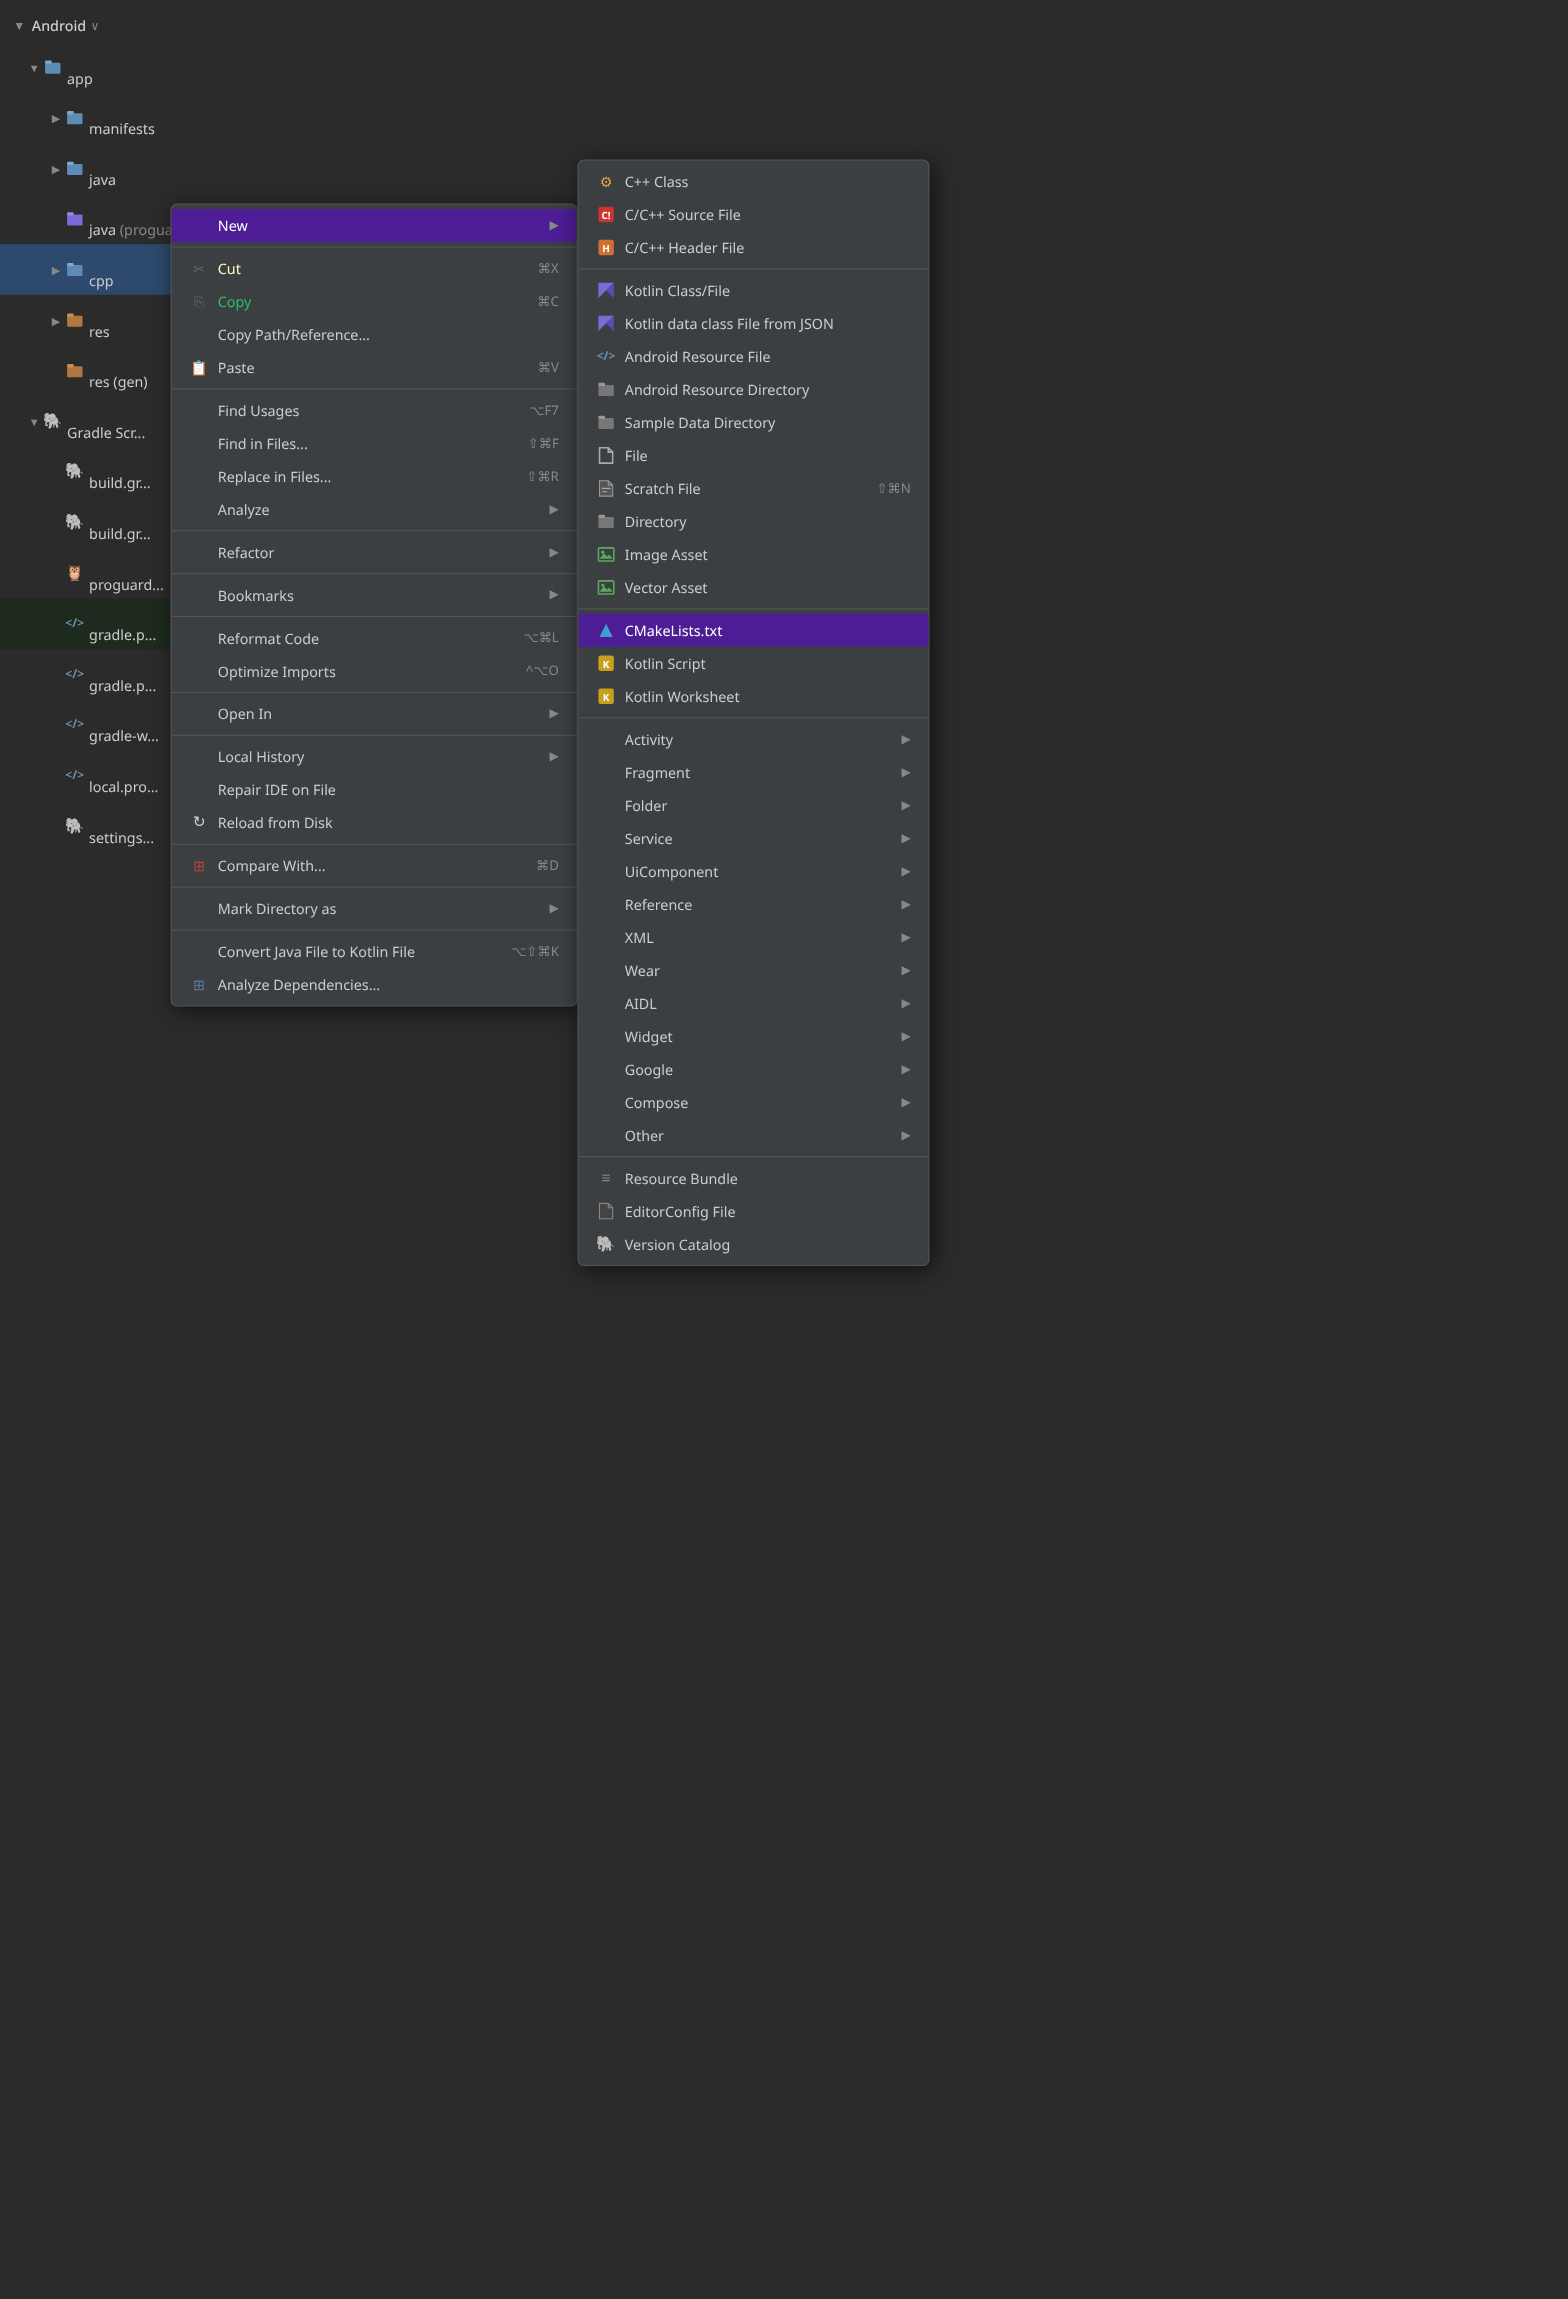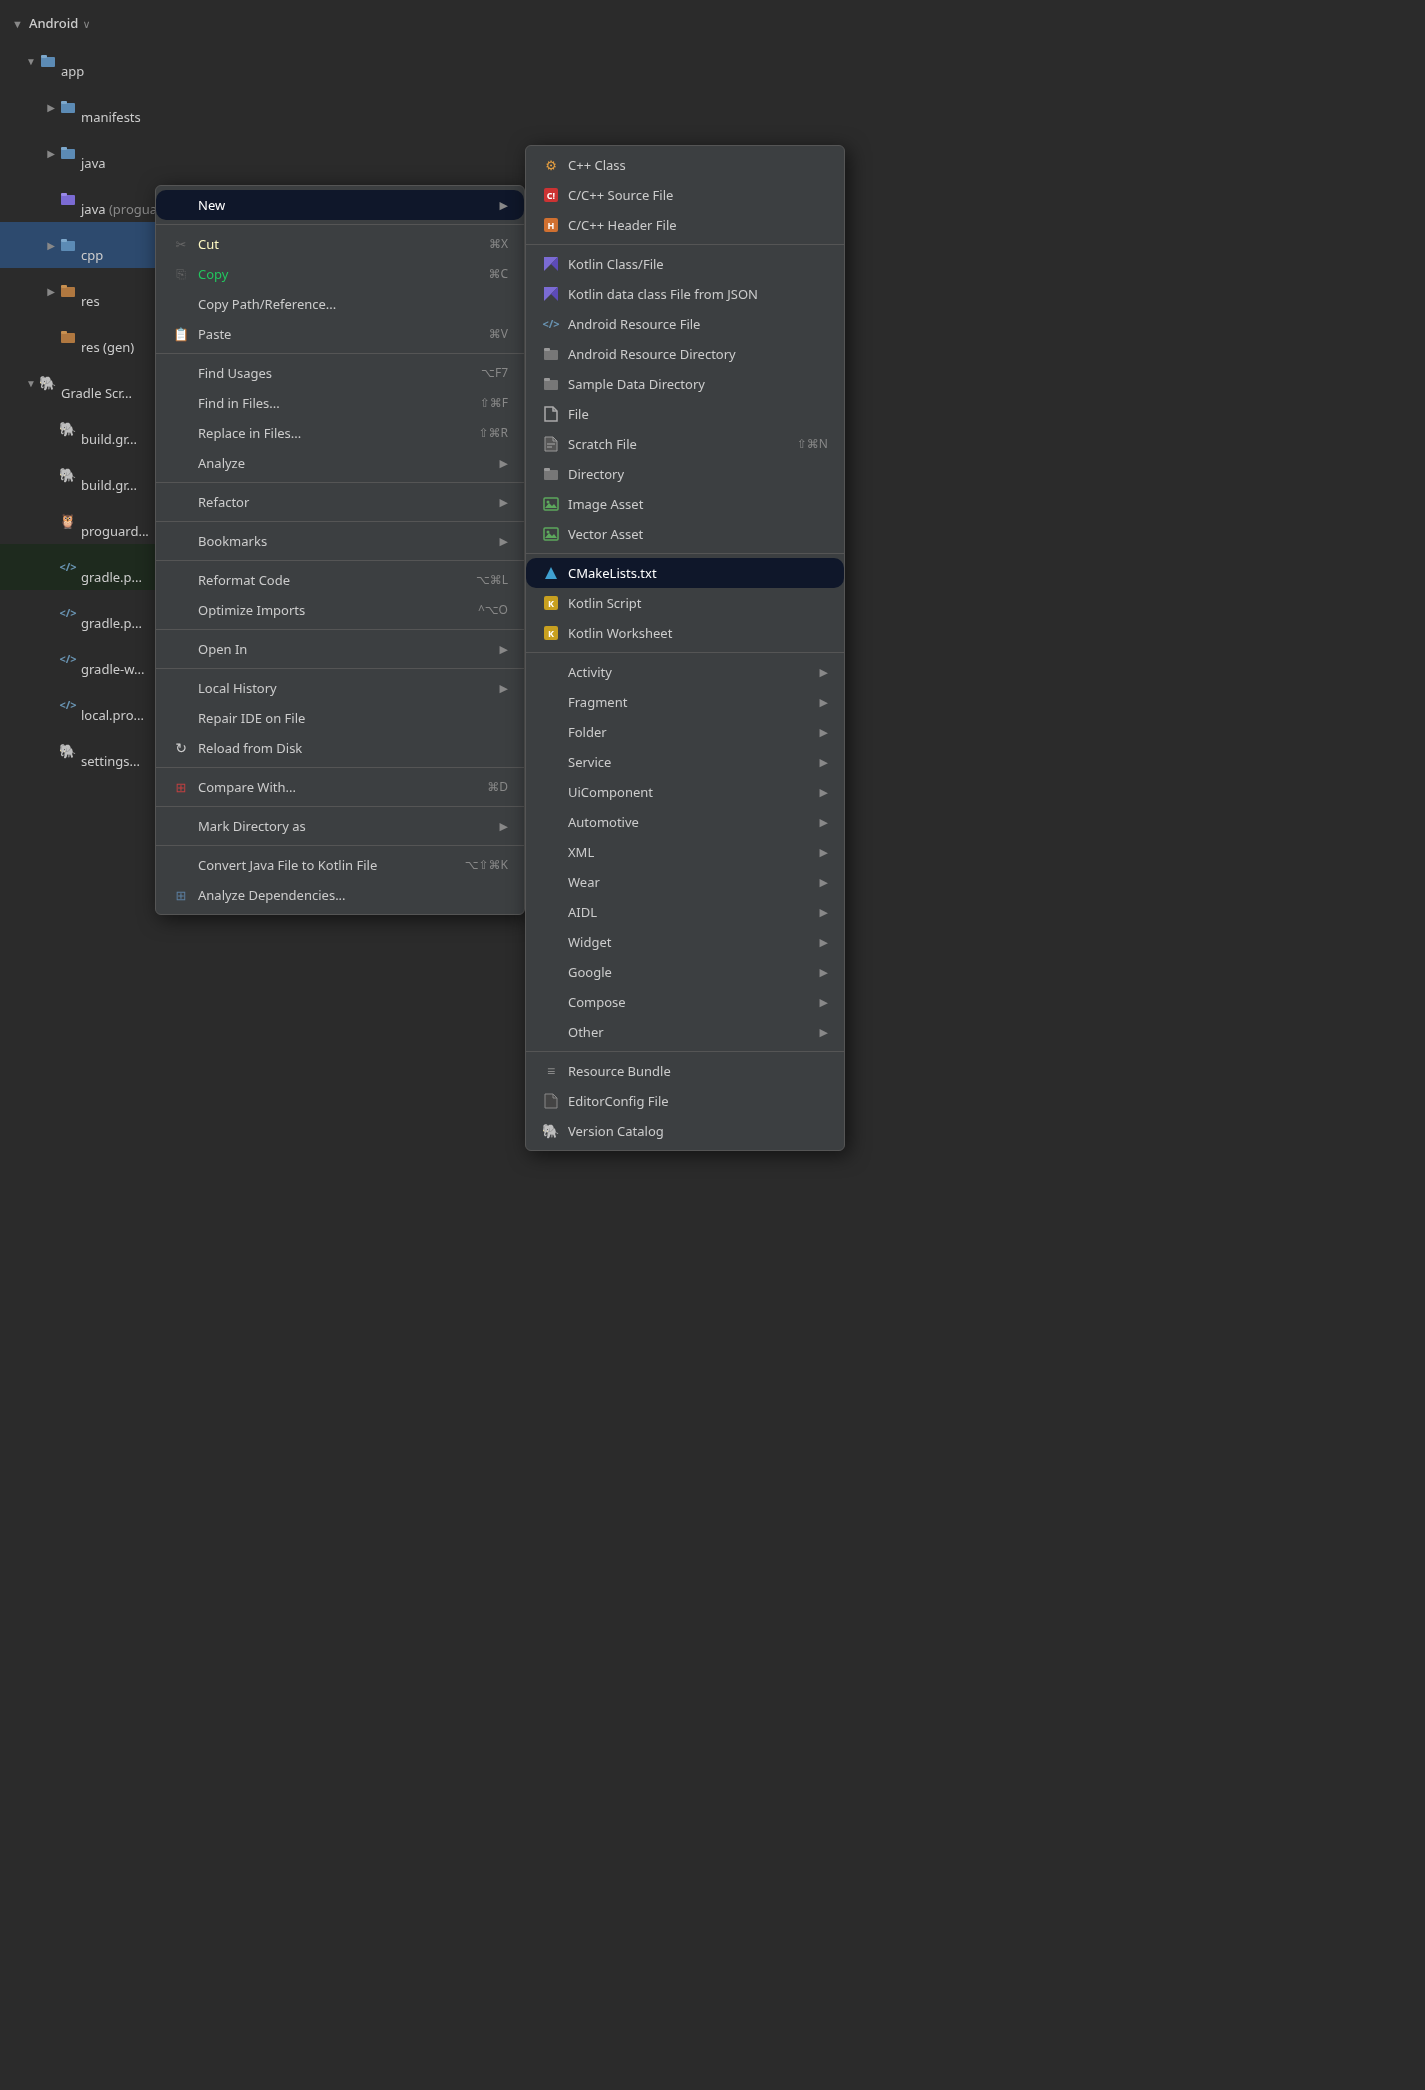--- a/index.html
+++ b/index.html
@@ -97,21 +97,21 @@
     .menu-item {
       display: flex;
       align-items: center;
       padding: 5px 16px;
       cursor: pointer;
       color: #ccc;
       font-size: 13px;
       line-height: 20px;
       position: relative;
     }
-    .menu-item.highlighted { background: #0f172a; color: #fff; border-radius: 10px; }
+    .menu-item.highlighted { background: #4c1d95; color: #fff; }
     .menu-item.disabled { color: #666; cursor: default; }
 
     .menu-item-icon {
       width: 18px;
       height: 18px;
       margin-right: 8px;
       display: inline-flex;
       align-items: center;
       justify-content: center;
       font-size: 12px;
@@ -621,21 +621,21 @@
   </div>
 
   <div class="menu-item">
     <span class="menu-item-icon"></span>
     <span class="menu-item-label">UiComponent</span>
     <span class="menu-item-arrow">▶</span>
   </div>
 
   <div class="menu-item">
     <span class="menu-item-icon"></span>
-    <span class="menu-item-label">Automotive</span>
+    <span class="menu-item-label">Reference</span>
     <span class="menu-item-arrow">▶</span>
   </div>
 
   <div class="menu-item">
     <span class="menu-item-icon"></span>
     <span class="menu-item-label">XML</span>
     <span class="menu-item-arrow">▶</span>
   </div>
 
   <div class="menu-item">

